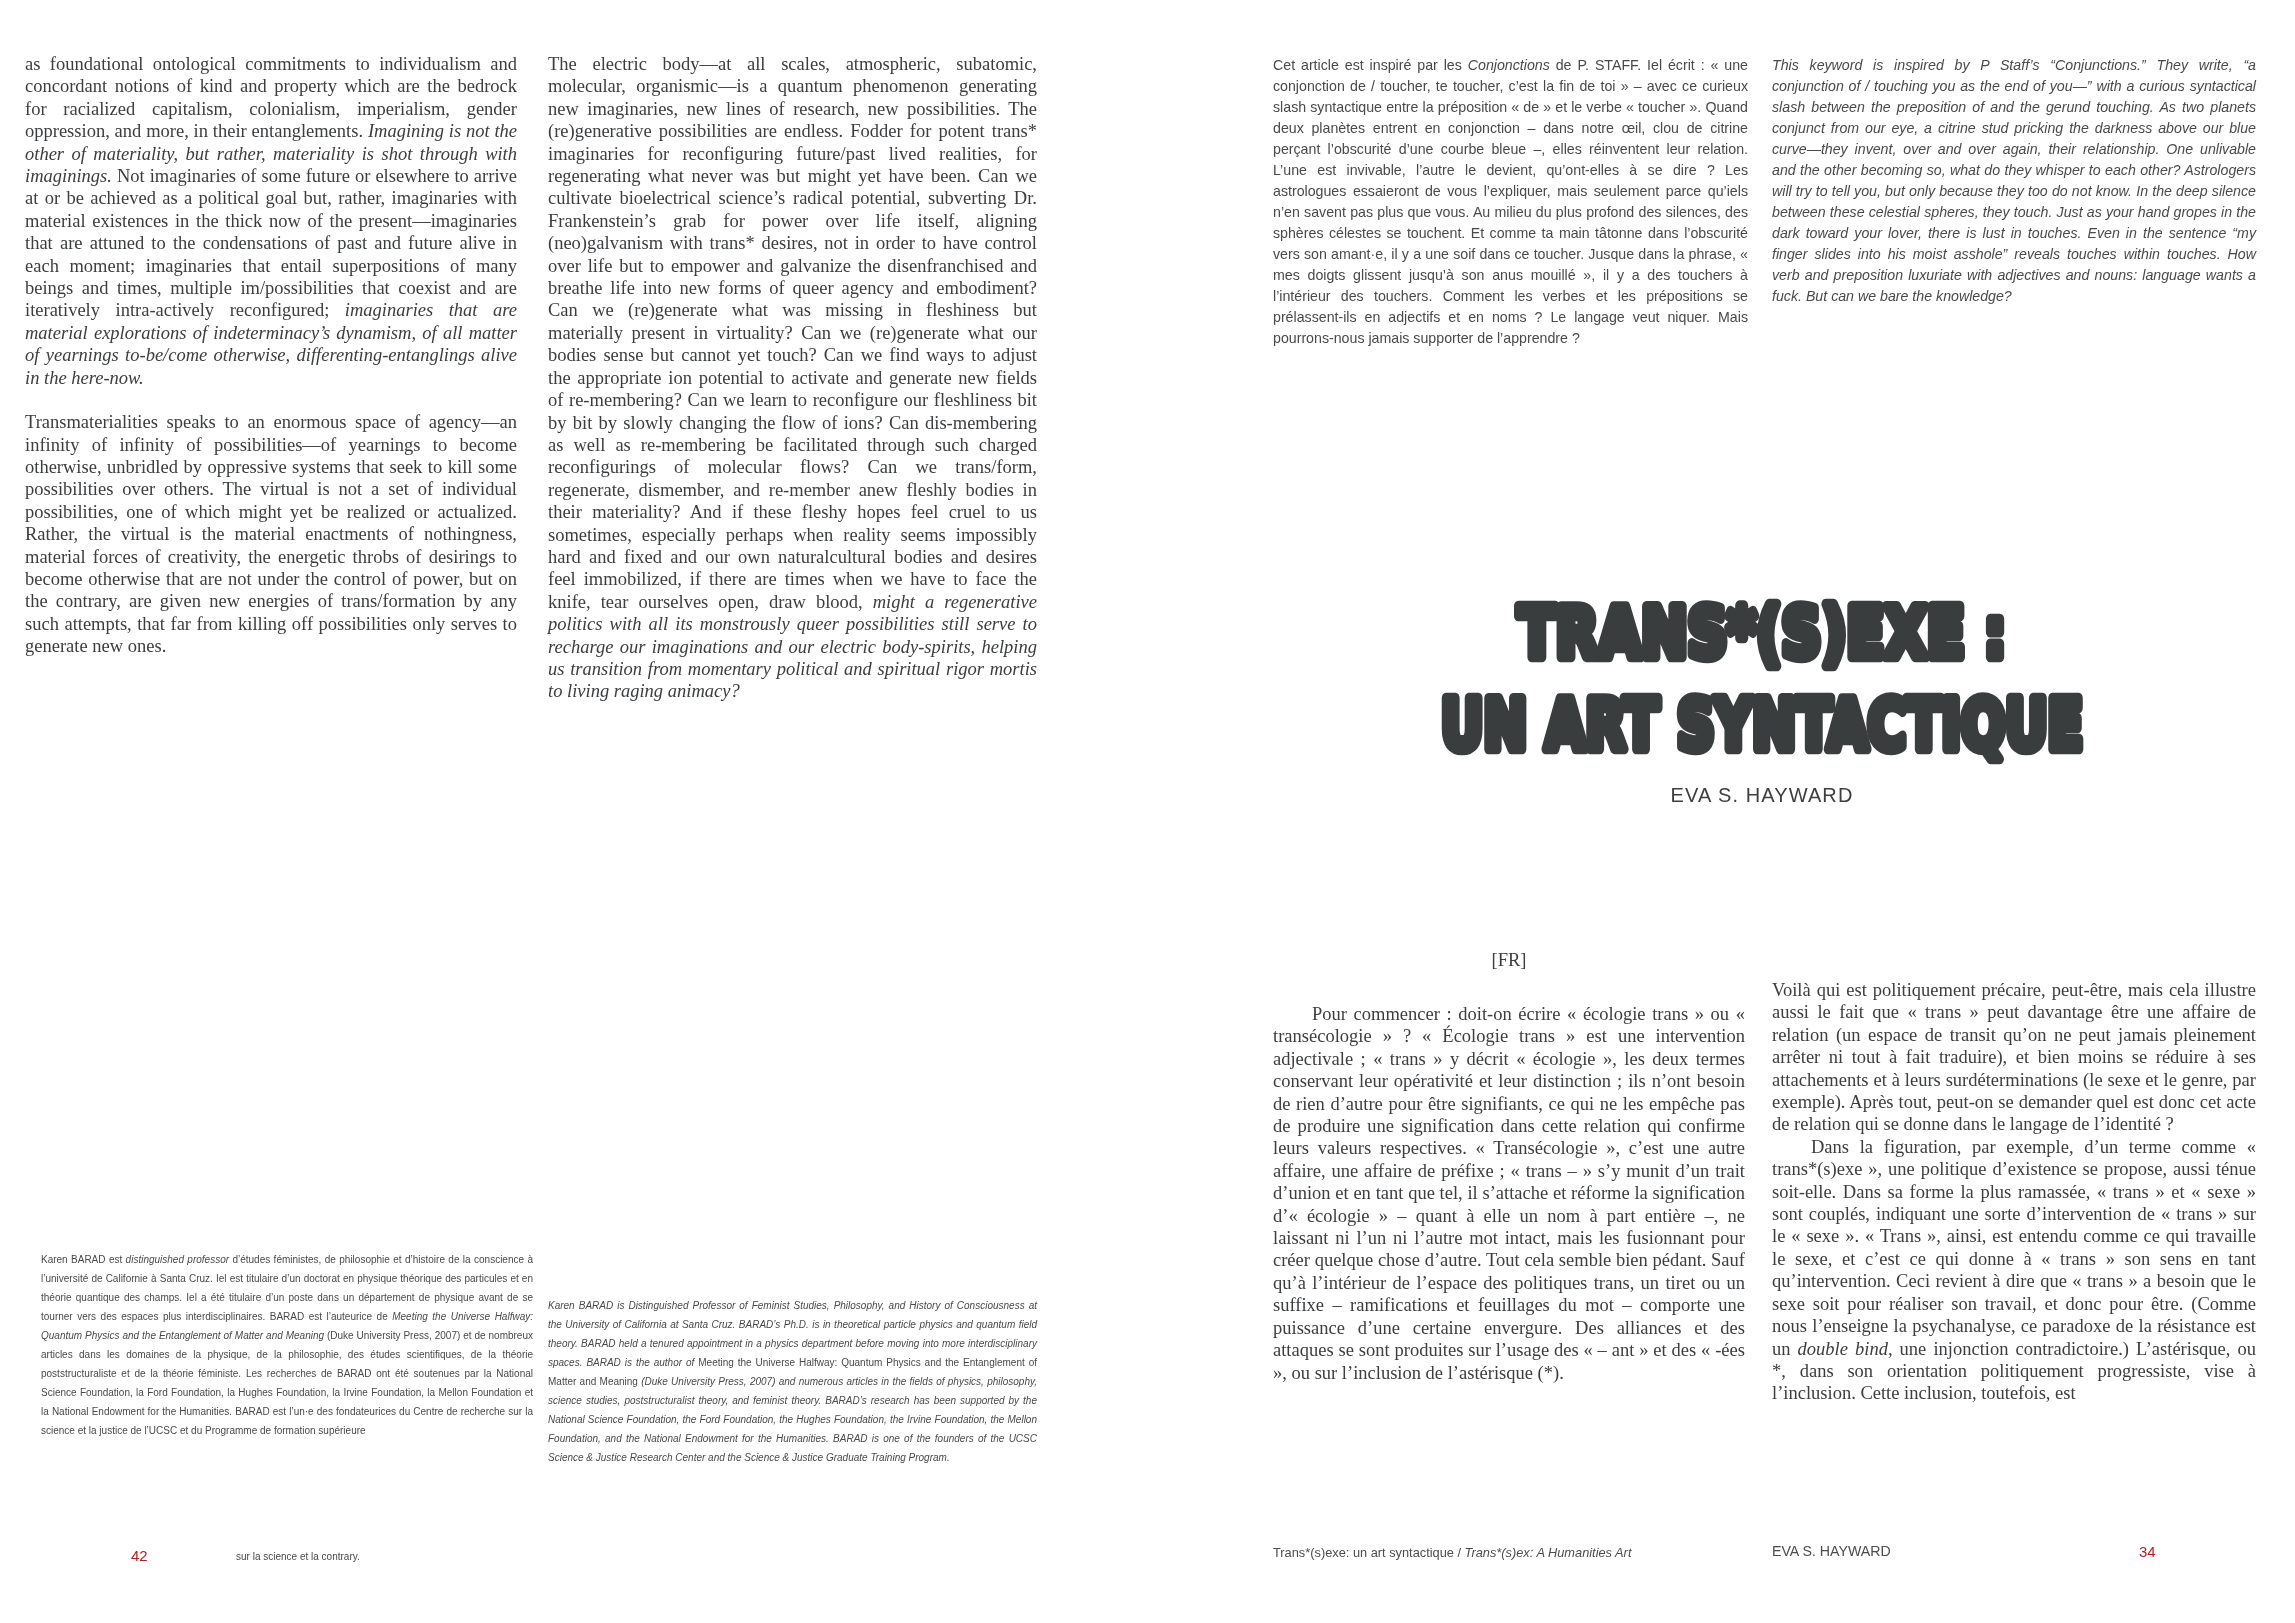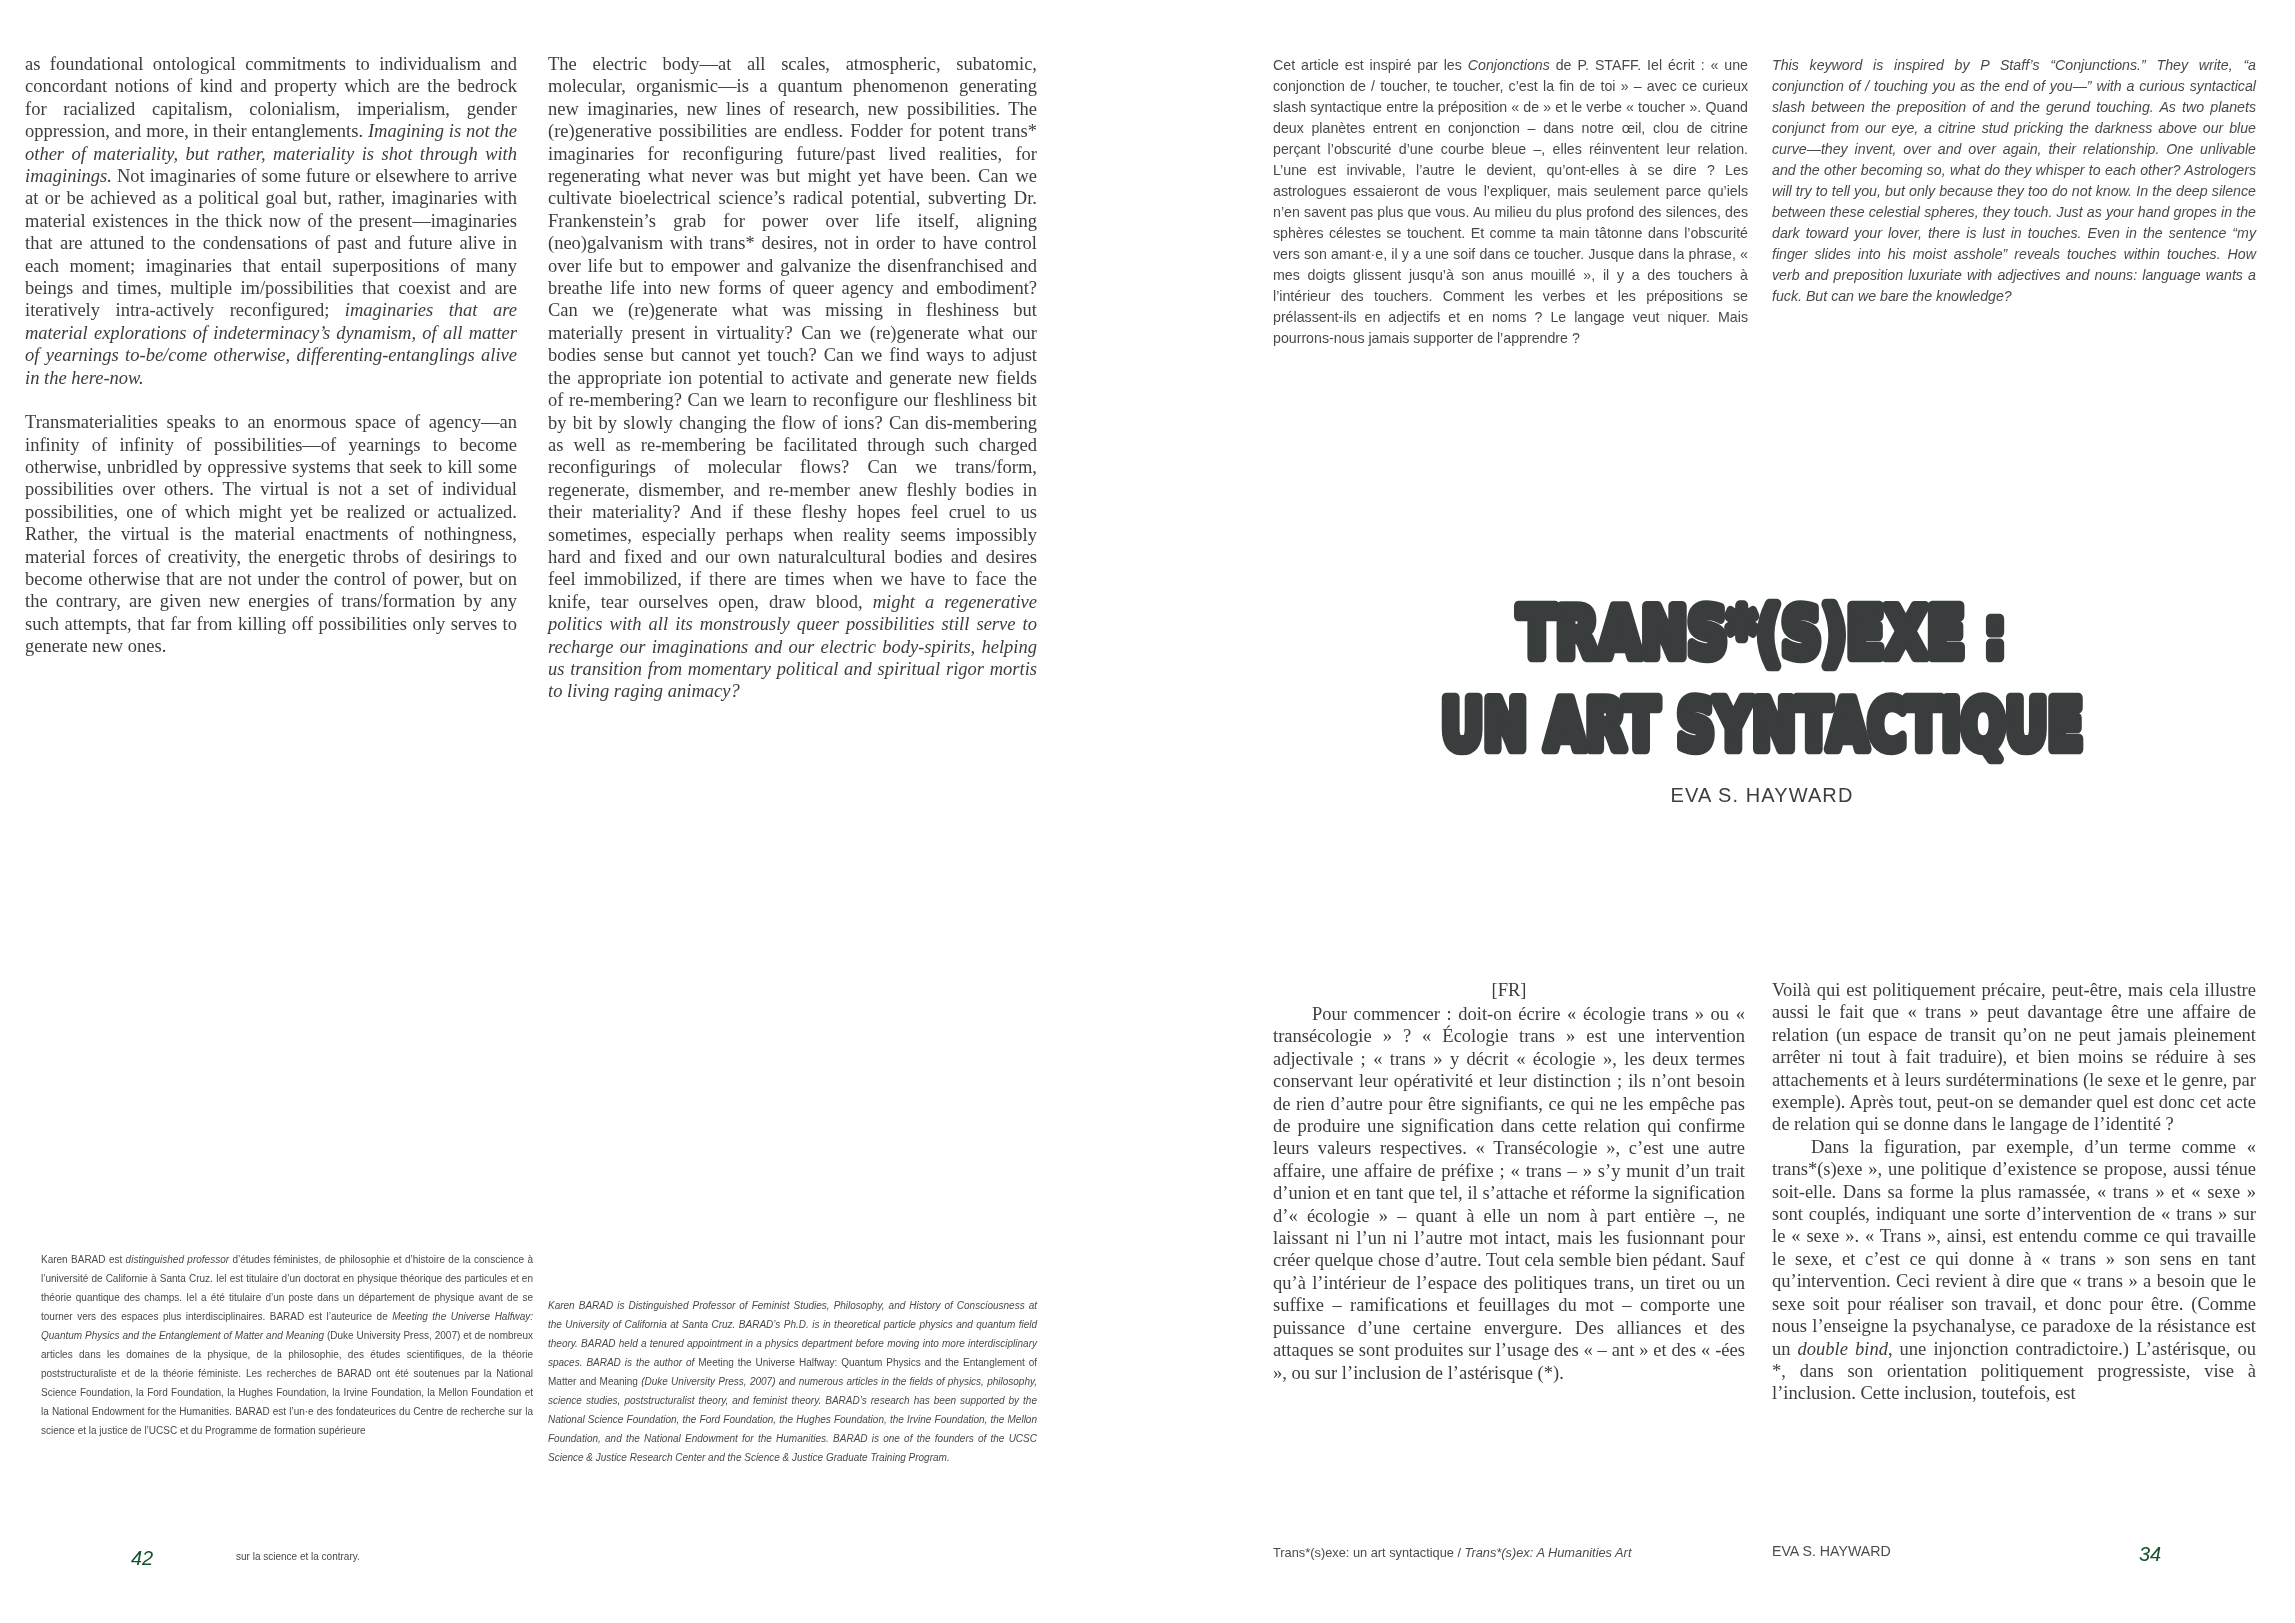--- a/index.html
+++ b/index.html
@@ -37,21 +37,21 @@
     fill:#3a3d3e; stroke:#3a3d3e; stroke-width:15px;
     stroke-linejoin:round; stroke-linecap:round;
     paint-order:stroke fill;
   }
   .byline {
     font-size:20px; letter-spacing:1.1px; color:#3c3e40;
     text-align:center; white-space:nowrap;
   }
   .fr-marker { text-align:center; text-indent:0; }
   .footer-sans { font-size:12.8px; color:#4a4c4e; white-space:nowrap; }
-  .pagenum { font-size:20px; color:#14532d;font-style:italic; }
+  .pagenum { font-size:15px; color:#b91c1c; }
 </style>
 </head>
 <body>
 
 <div class="spine"></div>
 
 <div>
 
   <div class="abs serif" lang="en" style="left:25px; top:53px; width:492px;">
     <p style="margin:0;"><span style="font-style: normal;">as foundational ontological commitments to individualism and concordant notions of kind and property which are the bedrock for racialized capitalism, colonialism, imperialism, gender oppression, and more, in their entanglements. </span><span style="font-style: italic;">Imagining is not the other of materiality, but rather, materiality is shot through with imaginings.</span><span style="font-style: normal;"> Not imaginaries of some future or elsewhere to arrive at or be achieved as a political goal but, rather, imaginaries with material existences in the thick now of the present—imaginaries that are attuned to the condensations of past and future alive in each moment; imaginaries that entail superpositions of many beings and times, multiple im/possibilities that coexist and are iteratively intra-actively reconfigured; </span><span style="font-style: italic;">imaginaries that are material explorations of indeterminacy’s dynamism, of all matter of yearnings to-be/come otherwise, differenting-entanglings alive in the here-now.</span></p>
@@ -79,21 +79,21 @@
 
   <div class="abs sans intro" lang="en" style="left:1772px; top:55px; width:484px;"><span style="font-style: italic;">This keyword is inspired by P Staff’s “Conjunctions.” They write, “a conjunction of / touching you as the end of you—” with a curious syntactical slash between the preposition of and the gerund touching. As two planets conjunct from our eye, a citrine stud pricking the darkness above our blue curve—they invent, over and over again, their relationship. One unlivable and the other becoming so, what do they whisper to each other? Astrologers will try to tell you, but only because they too do not know. In the deep silence between these celestial spheres, they touch. Just as your hand gropes in the dark toward your lover, there is lust in touches. Even in the sentence “my finger slides into his moist asshole” reveals touches within touches. How verb and preposition luxuriate with adjectives and nouns: language wants a fuck. But can we bare the knowledge?</span></div>
 
   <svg class="abs title-svg" style="left:1422px; top:583px;" width="676" height="188" viewBox="0 0 950 265">
     <text x="478" y="104" text-anchor="middle" textLength="688" lengthAdjust="spacingAndGlyphs">TRANS*(S)EXE :</text>
     <text x="478" y="234" text-anchor="middle" textLength="905" lengthAdjust="spacingAndGlyphs">UN ART SYNTACTIQUE</text>
   </svg>
 
   <div class="abs sans byline" style="left:1513px; top:784px; width:498px;">EVA S. HAYWARD</div>
 
-  <div class="abs serif fr-marker" style="left:1273px; top:979px; width:472px;">[FR]</div>
+  <div class="abs serif fr-marker" style="left:1273px; top:949px; width:472px;">[FR]</div>
 
   <div class="abs serif" lang="fr" style="left:1273px; top:1003px; width:472px;">
     <p class="indent-para" style="margin:0;"><span style="font-style: normal;">Pour commencer : doit-on écrire « écologie trans » ou « transécologie » ? « Écologie trans » est une intervention adjectivale ; « trans » y décrit « écologie », les deux termes conservant leur opérativité et leur distinction ; ils n’ont besoin de rien d’autre pour être signifiants, ce qui ne les empêche pas de produire une signification dans cette relation qui confirme leurs valeurs respectives. « Transécologie », c’est une autre affaire, une affaire de préfixe ; « trans – » s’y munit d’un trait d’union et en tant que tel, il s’attache et réforme la signification d’« écologie » – quant à elle un nom à part entière –, ne laissant ni l’un ni l’autre mot intact, mais les fusionnant pour créer quelque chose d’autre. Tout cela semble bien pédant. Sauf qu’à l’intérieur de l’espace des politiques trans, un tiret ou un suffixe – ramifications et feuillages du mot – comporte une puissance d’une certaine envergure. Des alliances et des attaques se sont produites sur l’usage des « – ant » et des « -ées », ou sur l’inclusion de l’astérisque (*).</span></p>
   </div>
 
   <div class="abs serif" lang="fr" style="left:1772px; top:979px; width:484px;font-family:Liberation Serif, serif;">
     <p style="margin:0;"><span style="font-style: normal;">Voilà qui est politiquement précaire, peut-être, mais cela illustre aussi le fait que « trans » peut davantage être une affaire de relation (un espace de transit qu’on ne peut jamais pleinement arrêter ni tout à fait traduire), et bien moins se réduire à ses attachements et à leurs surdéterminations (le sexe et le genre, par exemple). Après tout, peut-on se demander quel est donc cet acte de relation qui se donne dans le langage de l’identité ?</span></p>
     <p class="indent-para" style="margin:0;"><span style="font-style: normal;">Dans la figuration, par exemple, d’un terme comme « trans*(s)exe », une politique d’existence se propose, aussi ténue soit-elle. Dans sa forme la plus ramassée, « trans » et « sexe » sont couplés, indiquant une sorte d’intervention de « trans » sur le « sexe ». « Trans », ainsi, est entendu comme ce qui travaille le sexe, et c’est ce qui donne à « trans » son sens en tant qu’intervention. Ceci revient à dire que « trans » a besoin que le sexe soit pour réaliser son travail, et donc pour être. (Comme nous l’enseigne la psychanalyse, ce paradoxe de la résistance est un </span><span style="font-style: italic;">double bind</span><span style="font-style: normal;">, une injonction contradictoire.) L’astérisque, ou *, dans son orientation politiquement progressiste, vise à l’inclusion. Cette inclusion, toutefois, est</span></p>
   </div>
 

